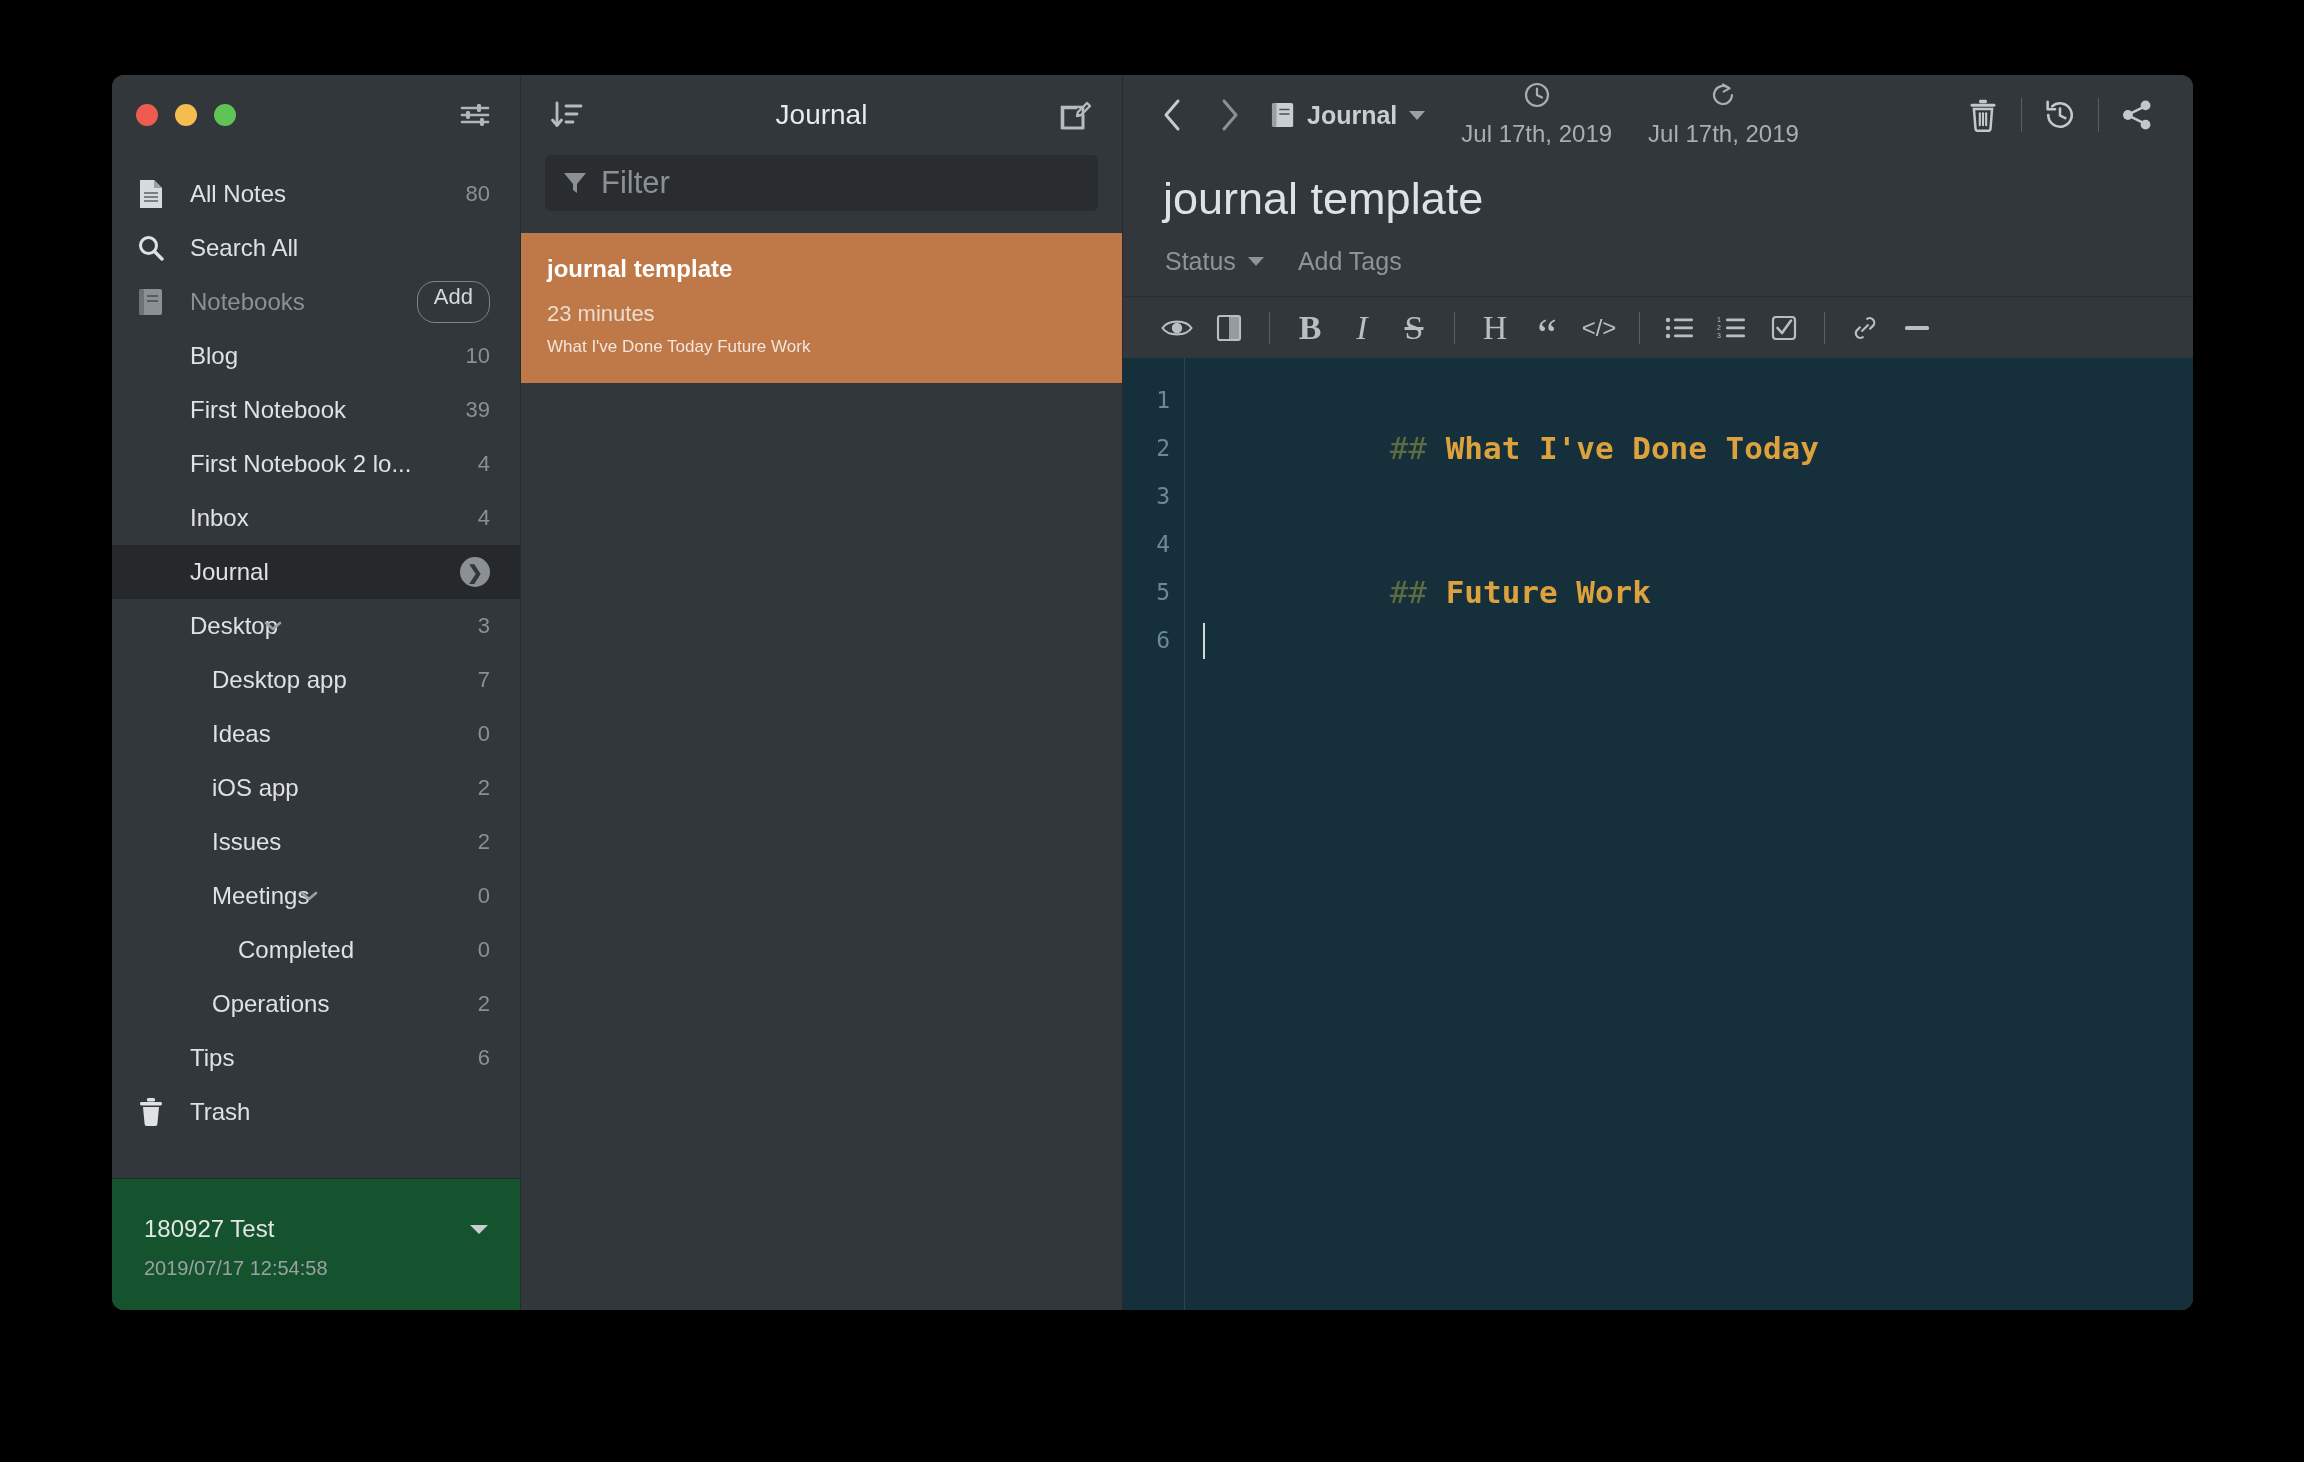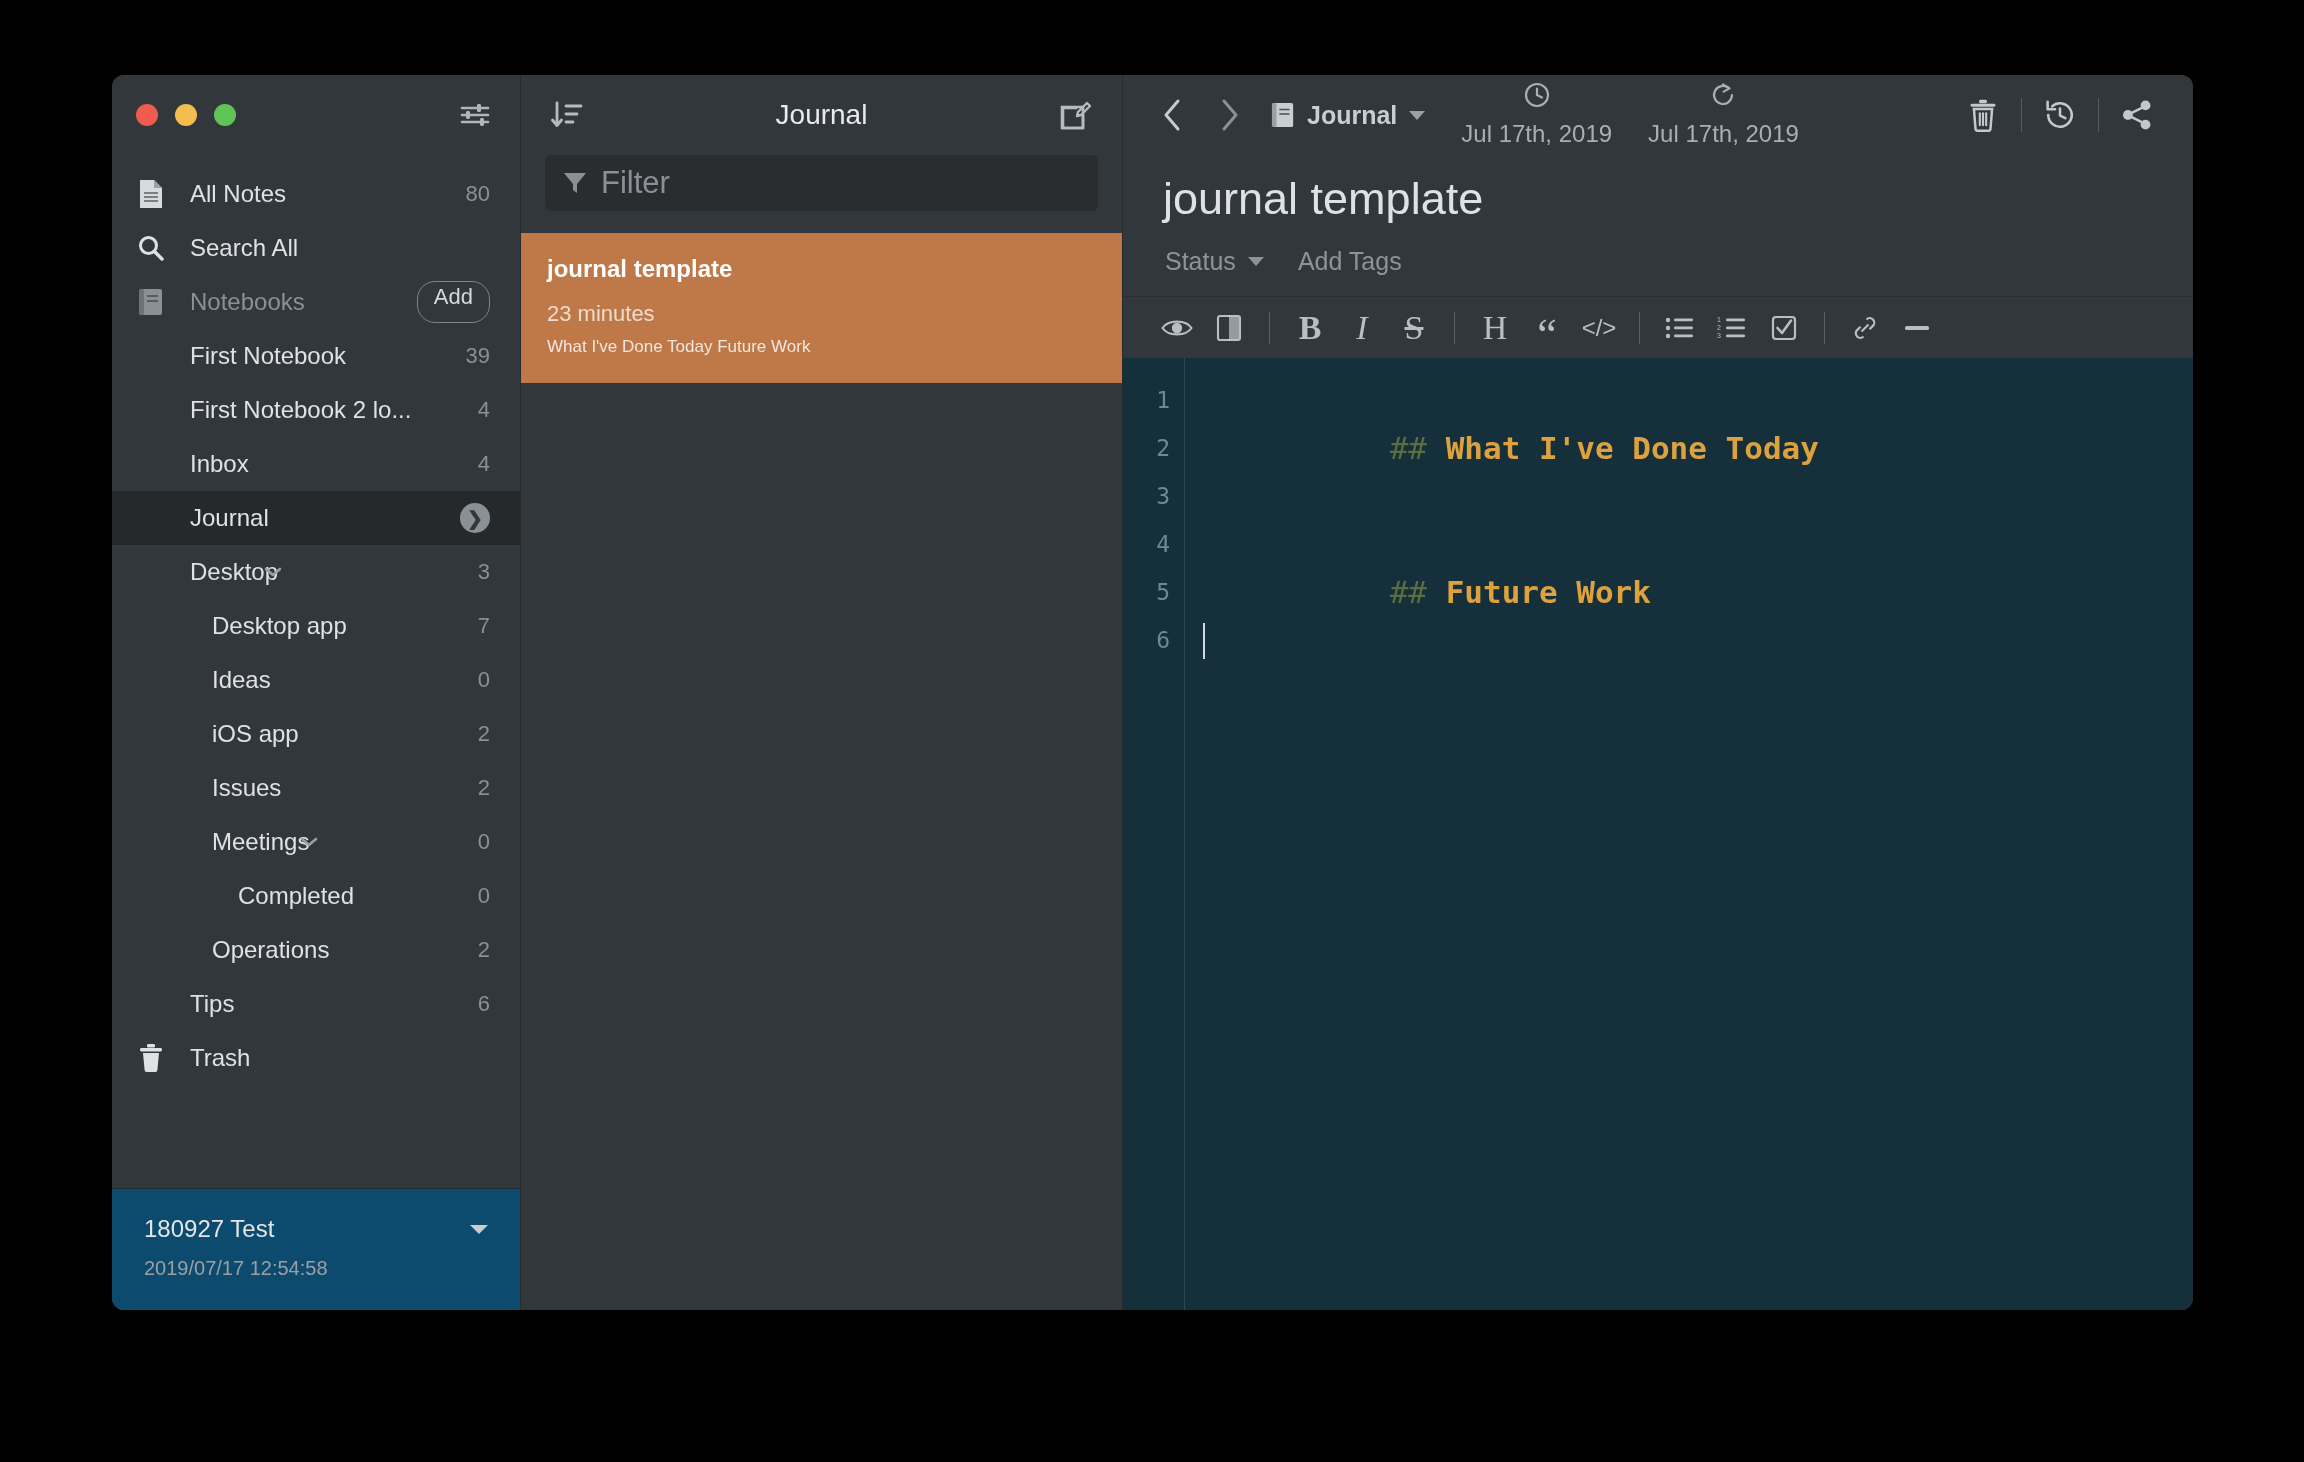--- a/index.html
+++ b/index.html
@@ -105,23 +105,23 @@
     border-radius: 50%;
     background: #8b9094;
     display: flex; align-items: center; justify-content: center;
     color: #32373b;
     font-size: 19px;
     font-weight: bold;
   }
 
   #storage {
     flex: 0 0 auto;
-    background: #0c4a6e;
+    background: #14532d;
     border-top: 1px solid #24282b;
-    padding: 26px 30px 30px 32px;
+    padding: 36px 30px 30px 32px;
   }
   .storage-top { display: flex; align-items: center; }
   .storage-name { font-size: 24px; color: #e3e5e7; }
   .storage-caret { margin-left: auto; color: #c9cdd0; font-size: 16px; }
   .storage-date { font-size: 20px; color: #9aa0a4; margin-top: 14px; }
 
   
   #notelist {
     width: 602px;
     flex: 0 0 602px;
@@ -338,20 +338,24 @@
             <g stroke="#4a4f53" stroke-width="1.6">
               <line x1="9" y1="8" x2="20" y2="8"></line>
               <line x1="9" y1="13" x2="20" y2="13"></line>
             </g>
           </svg>
         </div>
         <div class="nav-label muted">Notebooks</div>
         <div class="add-pill">Add</div>
       </div>
 
+      <div class="nav-row nb nb-indent-1">
+        <div class="nav-label">Blog</div>
+        <div class="nav-count">10</div>
+      </div>
 
       <div class="nav-row nb nb-indent-1">
         <div class="nav-label">First Notebook</div>
         <div class="nav-count">39</div>
       </div>
 
       <div class="nav-row nb nb-indent-1">
         <div class="nav-label">First Notebook 2 lo...</div>
         <div class="nav-count">4</div>
       </div>

